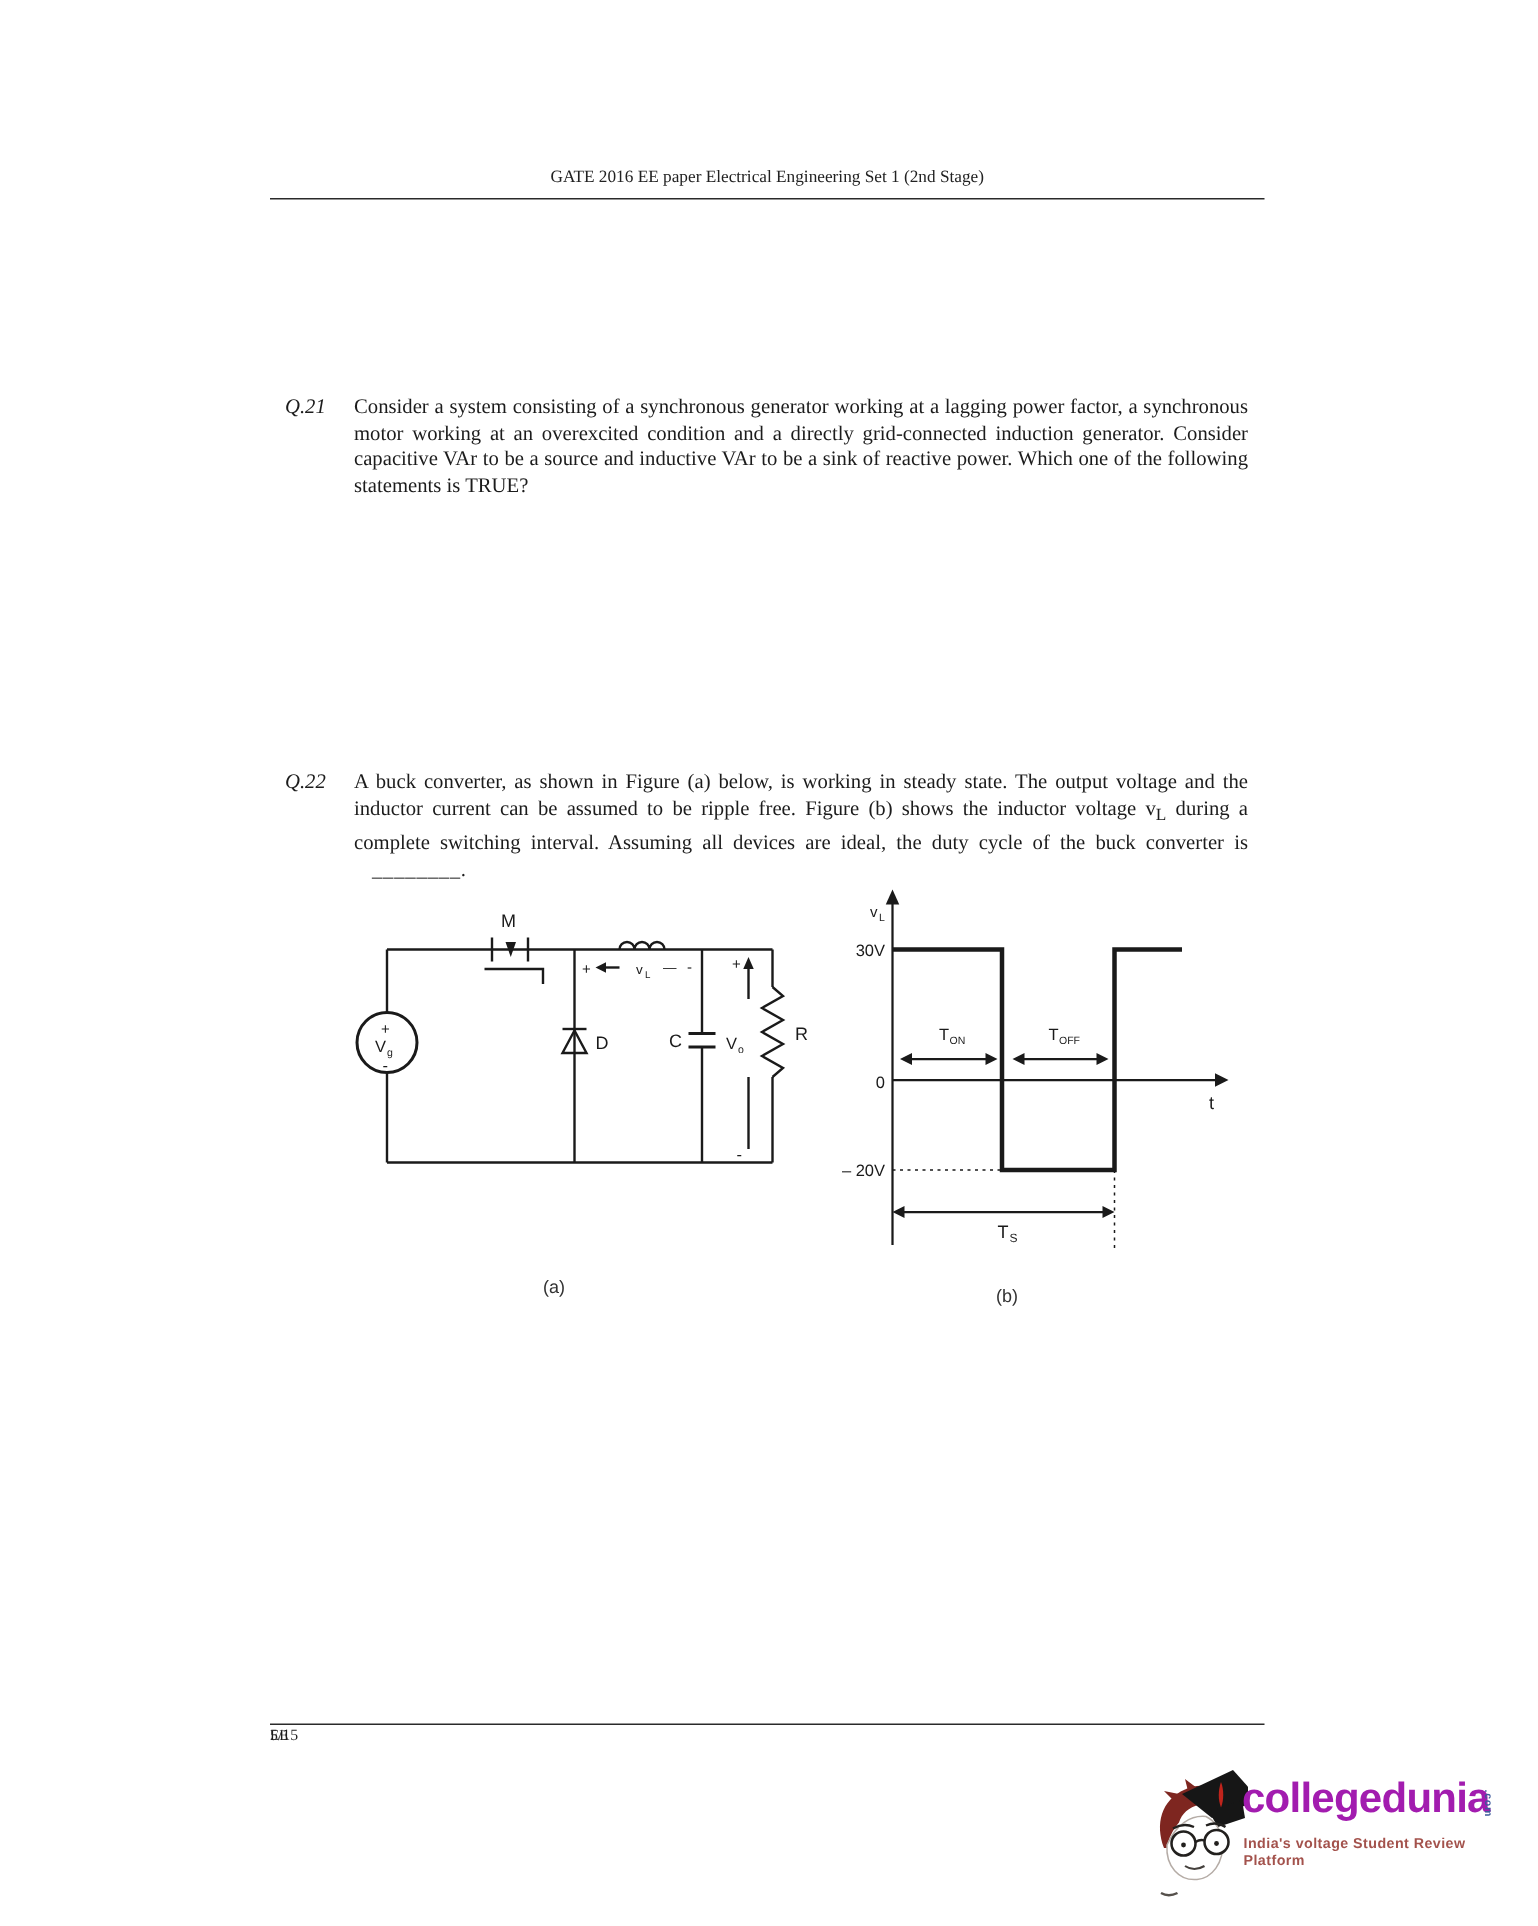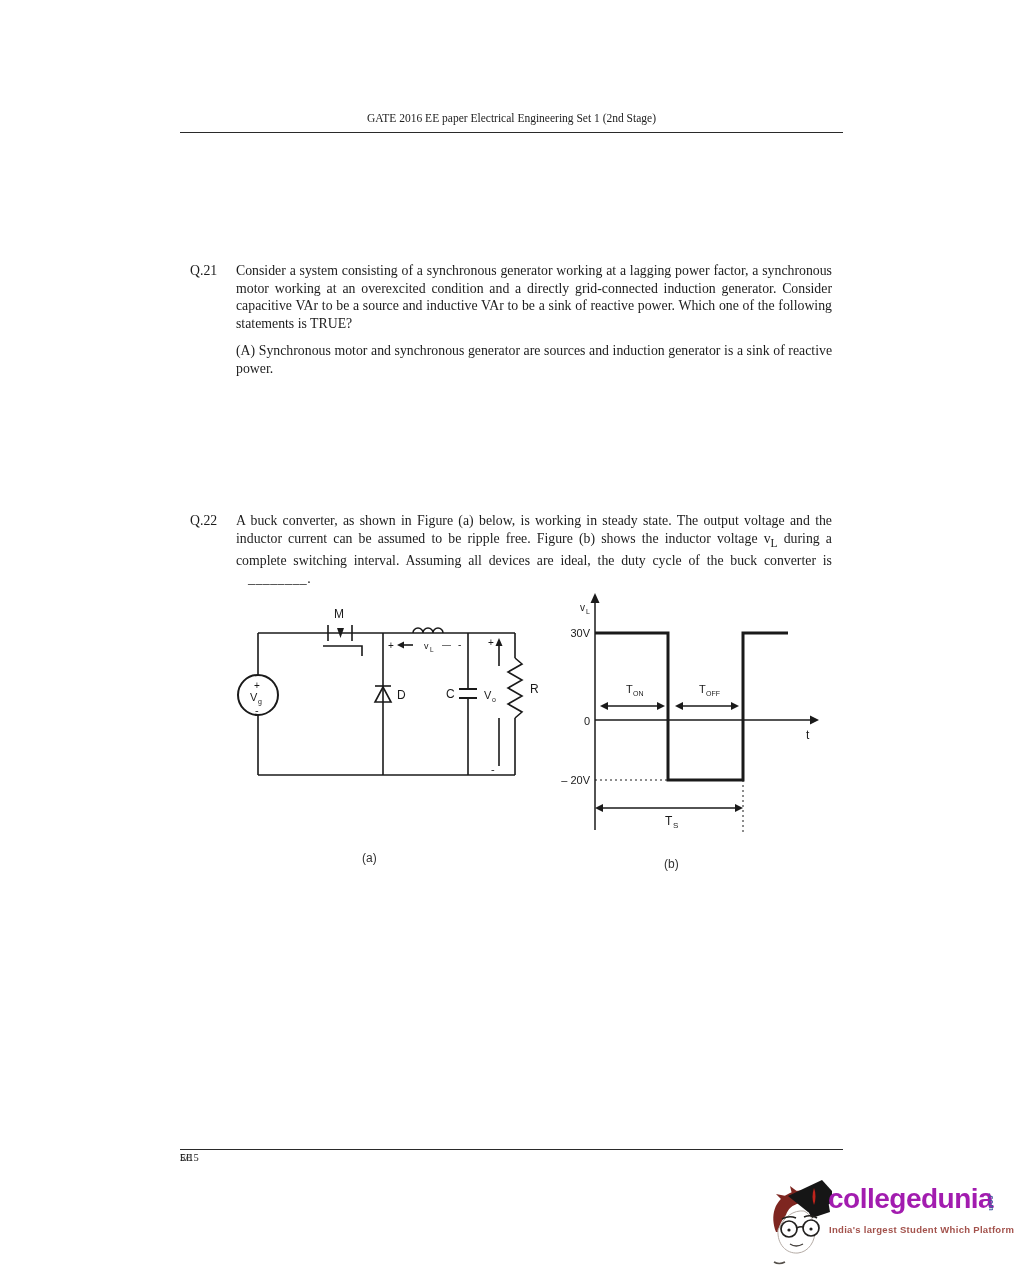--- a/index.html
+++ b/index.html
@@ -6,21 +6,21 @@
   body{
     width:1025px;height:1284px;position:relative;background:#ffffff;
     font-family:"Liberation Serif", serif;color:#1c1c1c;overflow:hidden;
   }
   .hdr-title{
     position:absolute;left:180px;top:112px;width:663px;text-align:center;
     font-size:11.5px;color:#222;
   }
   .hdr-rule{position:absolute;left:180px;top:132px;width:663px;border-top:1.6px solid #2a2a2a;}
   .question{position:absolute;left:190px;width:642px;font-size:13.8px;line-height:17.6px;}
-  .qnum{position:absolute;left:0;top:0;}
+  .qnum{position:absolute;left:0;top:0;font-style:italic;}
   .qtext{margin-left:46px;width:596px;text-align:justify;}
   .opts{margin-top:10px;}
   .opts p{margin:0;text-align:justify;}
   .blank{letter-spacing:0.5px;margin-left:12px;}
   .figlabel{position:absolute;font-family:"Liberation Sans", sans-serif;font-size:12px;color:#333;}
   svg text{font-family:"Liberation Sans", sans-serif;fill:#1a1a1a;}
   .ftr-rule{position:absolute;left:180px;top:1149px;width:663px;border-top:1.4px solid #2a2a2a;}
   .ftr-left{position:absolute;left:180px;top:1152px;font-size:10px;}
   .ftr-right{position:absolute;left:180px;top:1152px;width:663px;font-size:10.5px;}
   .logo{position:absolute;left:762px;top:1172px;width:255px;height:100px;}
@@ -41,21 +41,20 @@
 </head>
 <body>
 
 <div class="hdr-title">GATE 2016 EE paper Electrical Engineering Set 1 (2nd Stage)</div>
 <div class="hdr-rule"></div>
 
 <div class="question" style="top:262px;">
   <span class="qnum">Q.21</span>
   <div class="qtext">Consider a system consisting of a synchronous generator working at a lagging power factor, a synchronous motor working at an overexcited condition and a directly grid-connected induction generator. Consider capacitive VAr to be a source and inductive VAr to be a sink of reactive power. Which one of the following statements is TRUE?</div>
   <div class="qtext opts">
-    <p>(A) Synchronous motor and synchronous generator are sources and induction generator is a sink of reactive power.</p>
   </div>
 </div>
 
 <div class="question" style="top:512px;">
   <span class="qnum">Q.22</span>
   <div class="qtext">
     <span>A buck converter, as shown in Figure (a) below, is working in steady state. The output voltage and the inductor current can be assumed to be ripple free. Figure (b) shows the inductor voltage </span><span>v</span><sub>L</sub><span> during a complete switching interval. Assuming all devices are ideal, the duty cycle of the buck converter is </span><span class="blank">________</span><span>.</span>
   </div>
 </div>
 
@@ -177,14 +176,14 @@
     <path d="M35,56 Q38,54 41,55" stroke="#22201e" stroke-width="1.5" fill="none"></path>
     <circle cx="27" cy="58" r="1.6" fill="#22201e"></circle>
     <circle cx="49" cy="57" r="1.6" fill="#22201e"></circle>
 
     <path d="M28,72 Q34,76 41,72" stroke="#44403c" stroke-width="1.4" fill="none"></path>
 
     <path d="M12,90 Q17,93 23,90" stroke="#55504b" stroke-width="1.6" fill="none"></path>
   </svg>
   <div class="logo-brand" style="color: #a21caf;">collegedunia</div>
   <div class="logo-suffix" style="color: rgb(61, 91, 155);">.com</div>
-  <div class="logo-tagline" style="color: rgb(163, 82, 76);">India's largest Student Which Platform</div>
+  <div class="logo-tagline" style="color: rgb(163, 82, 76);">India's voltage Student Review Platform</div>
 </div>
 
 </body></html>

